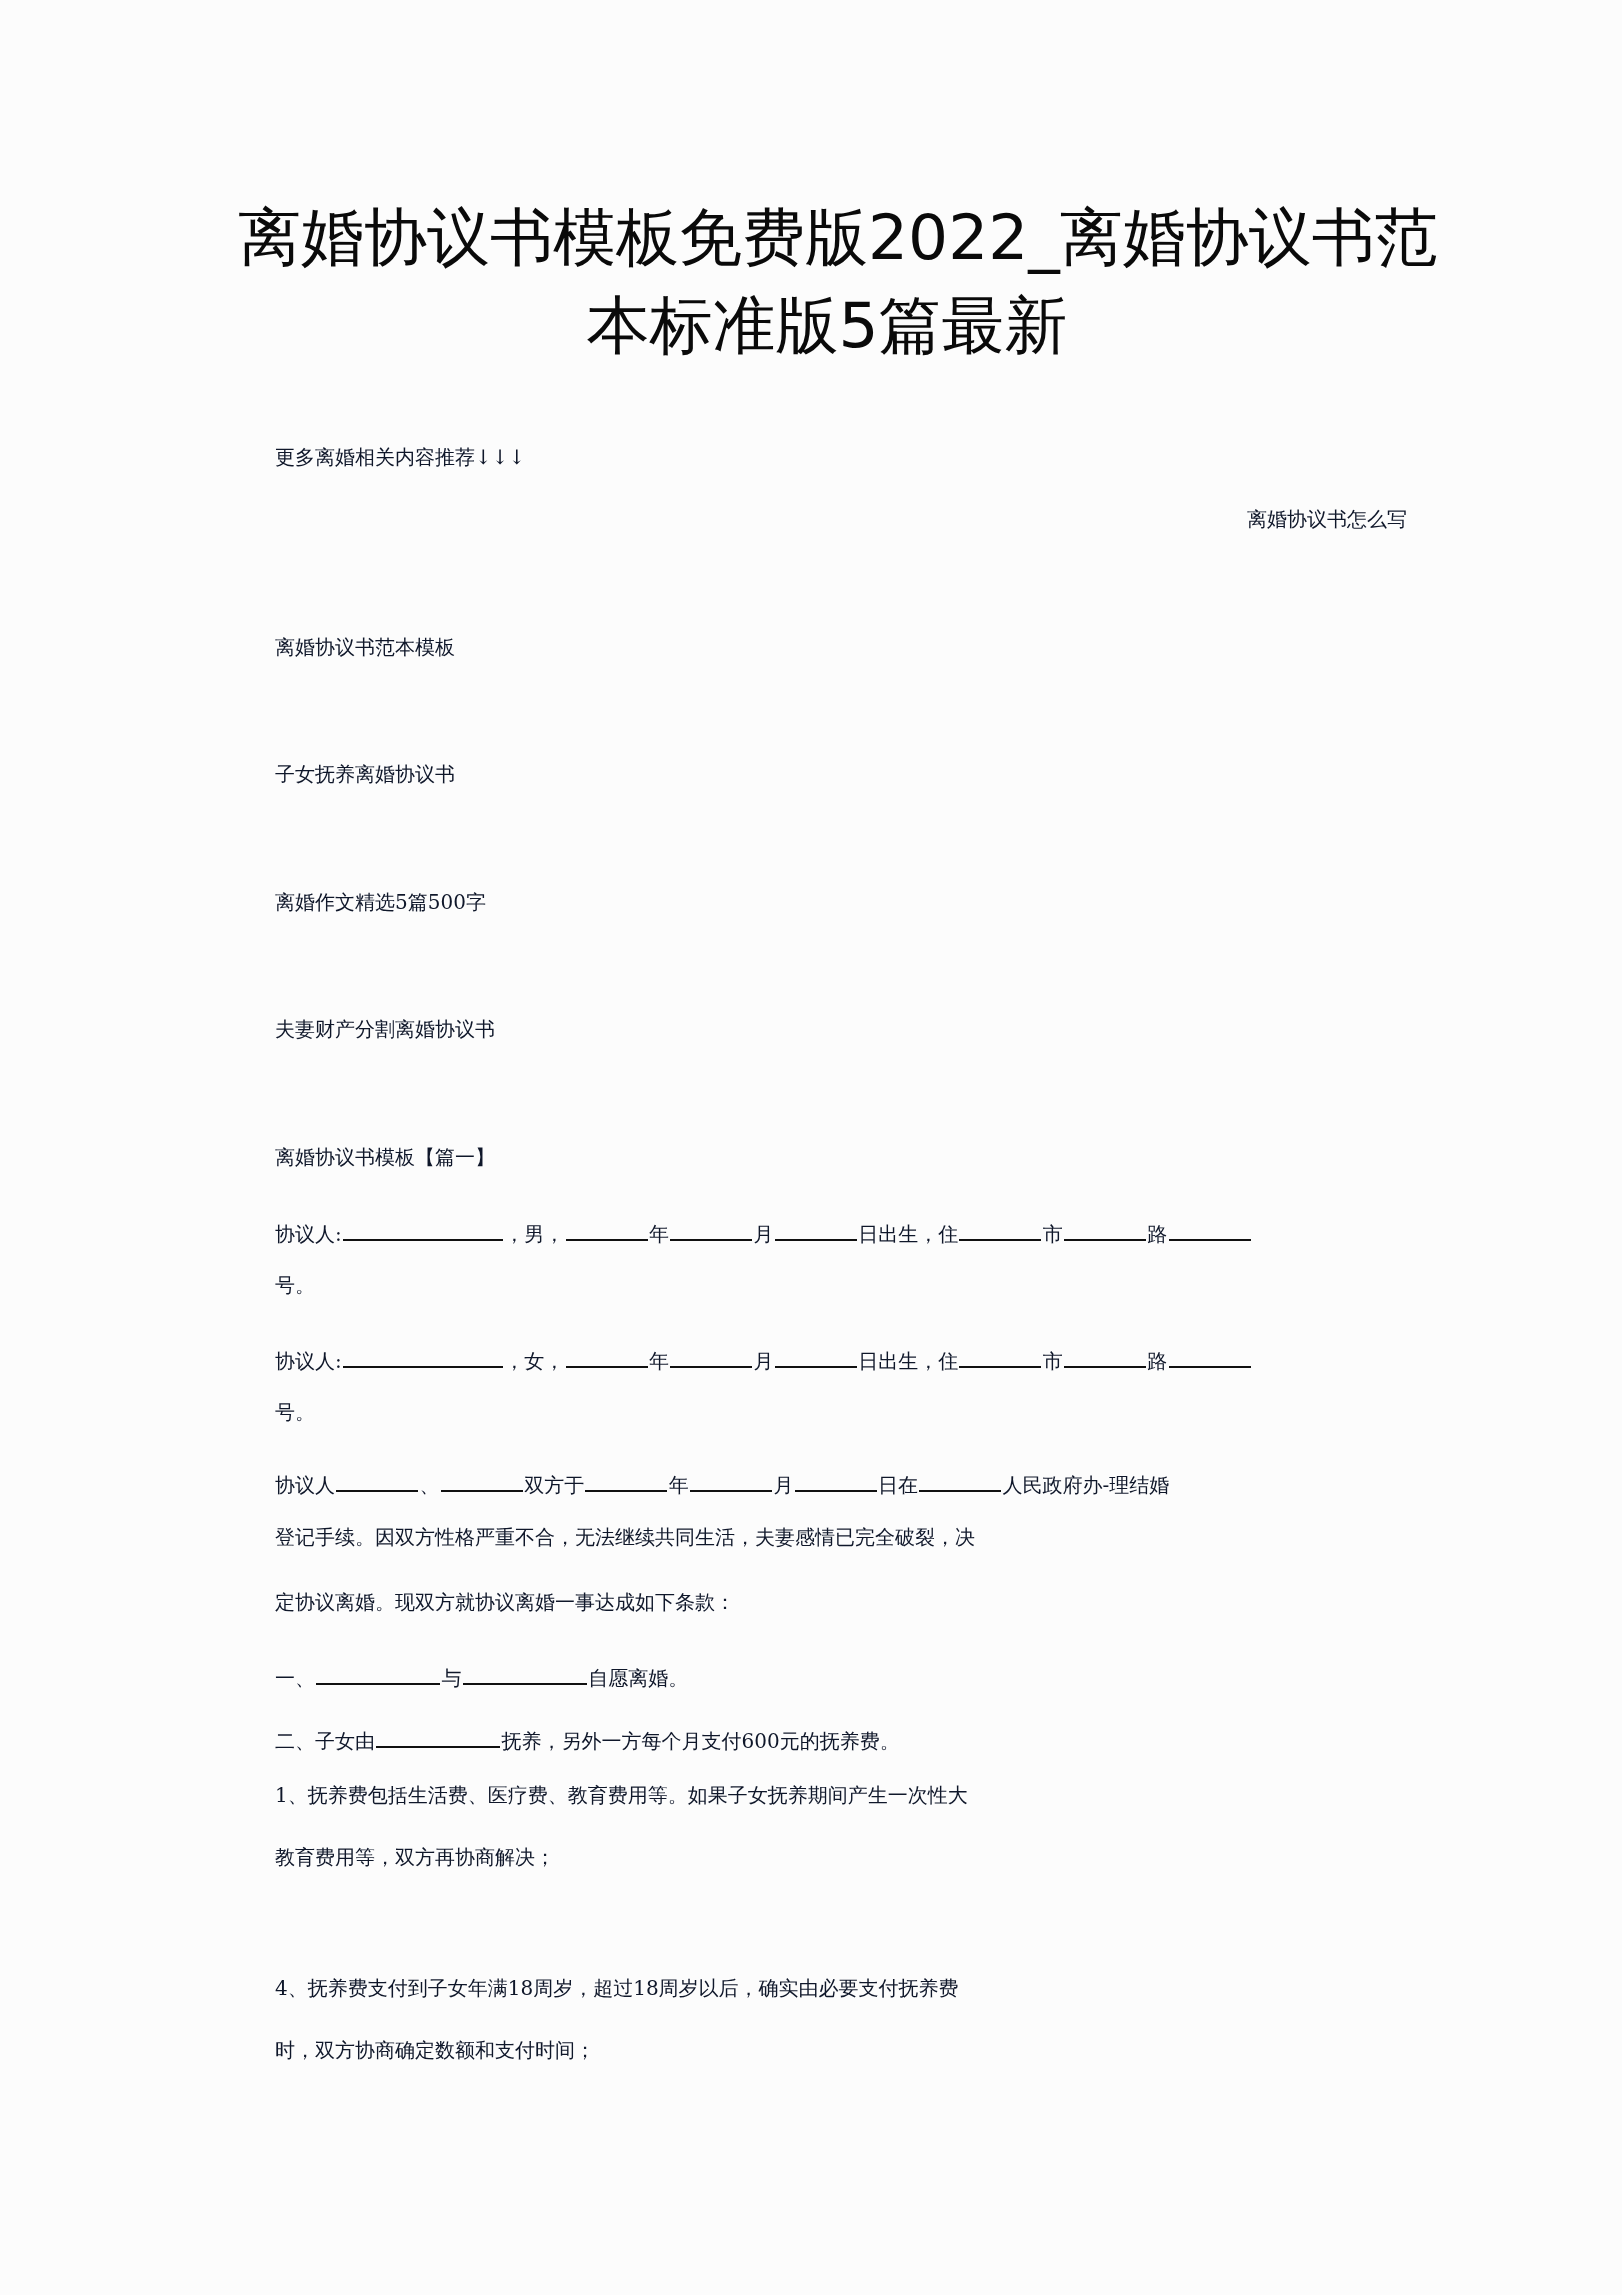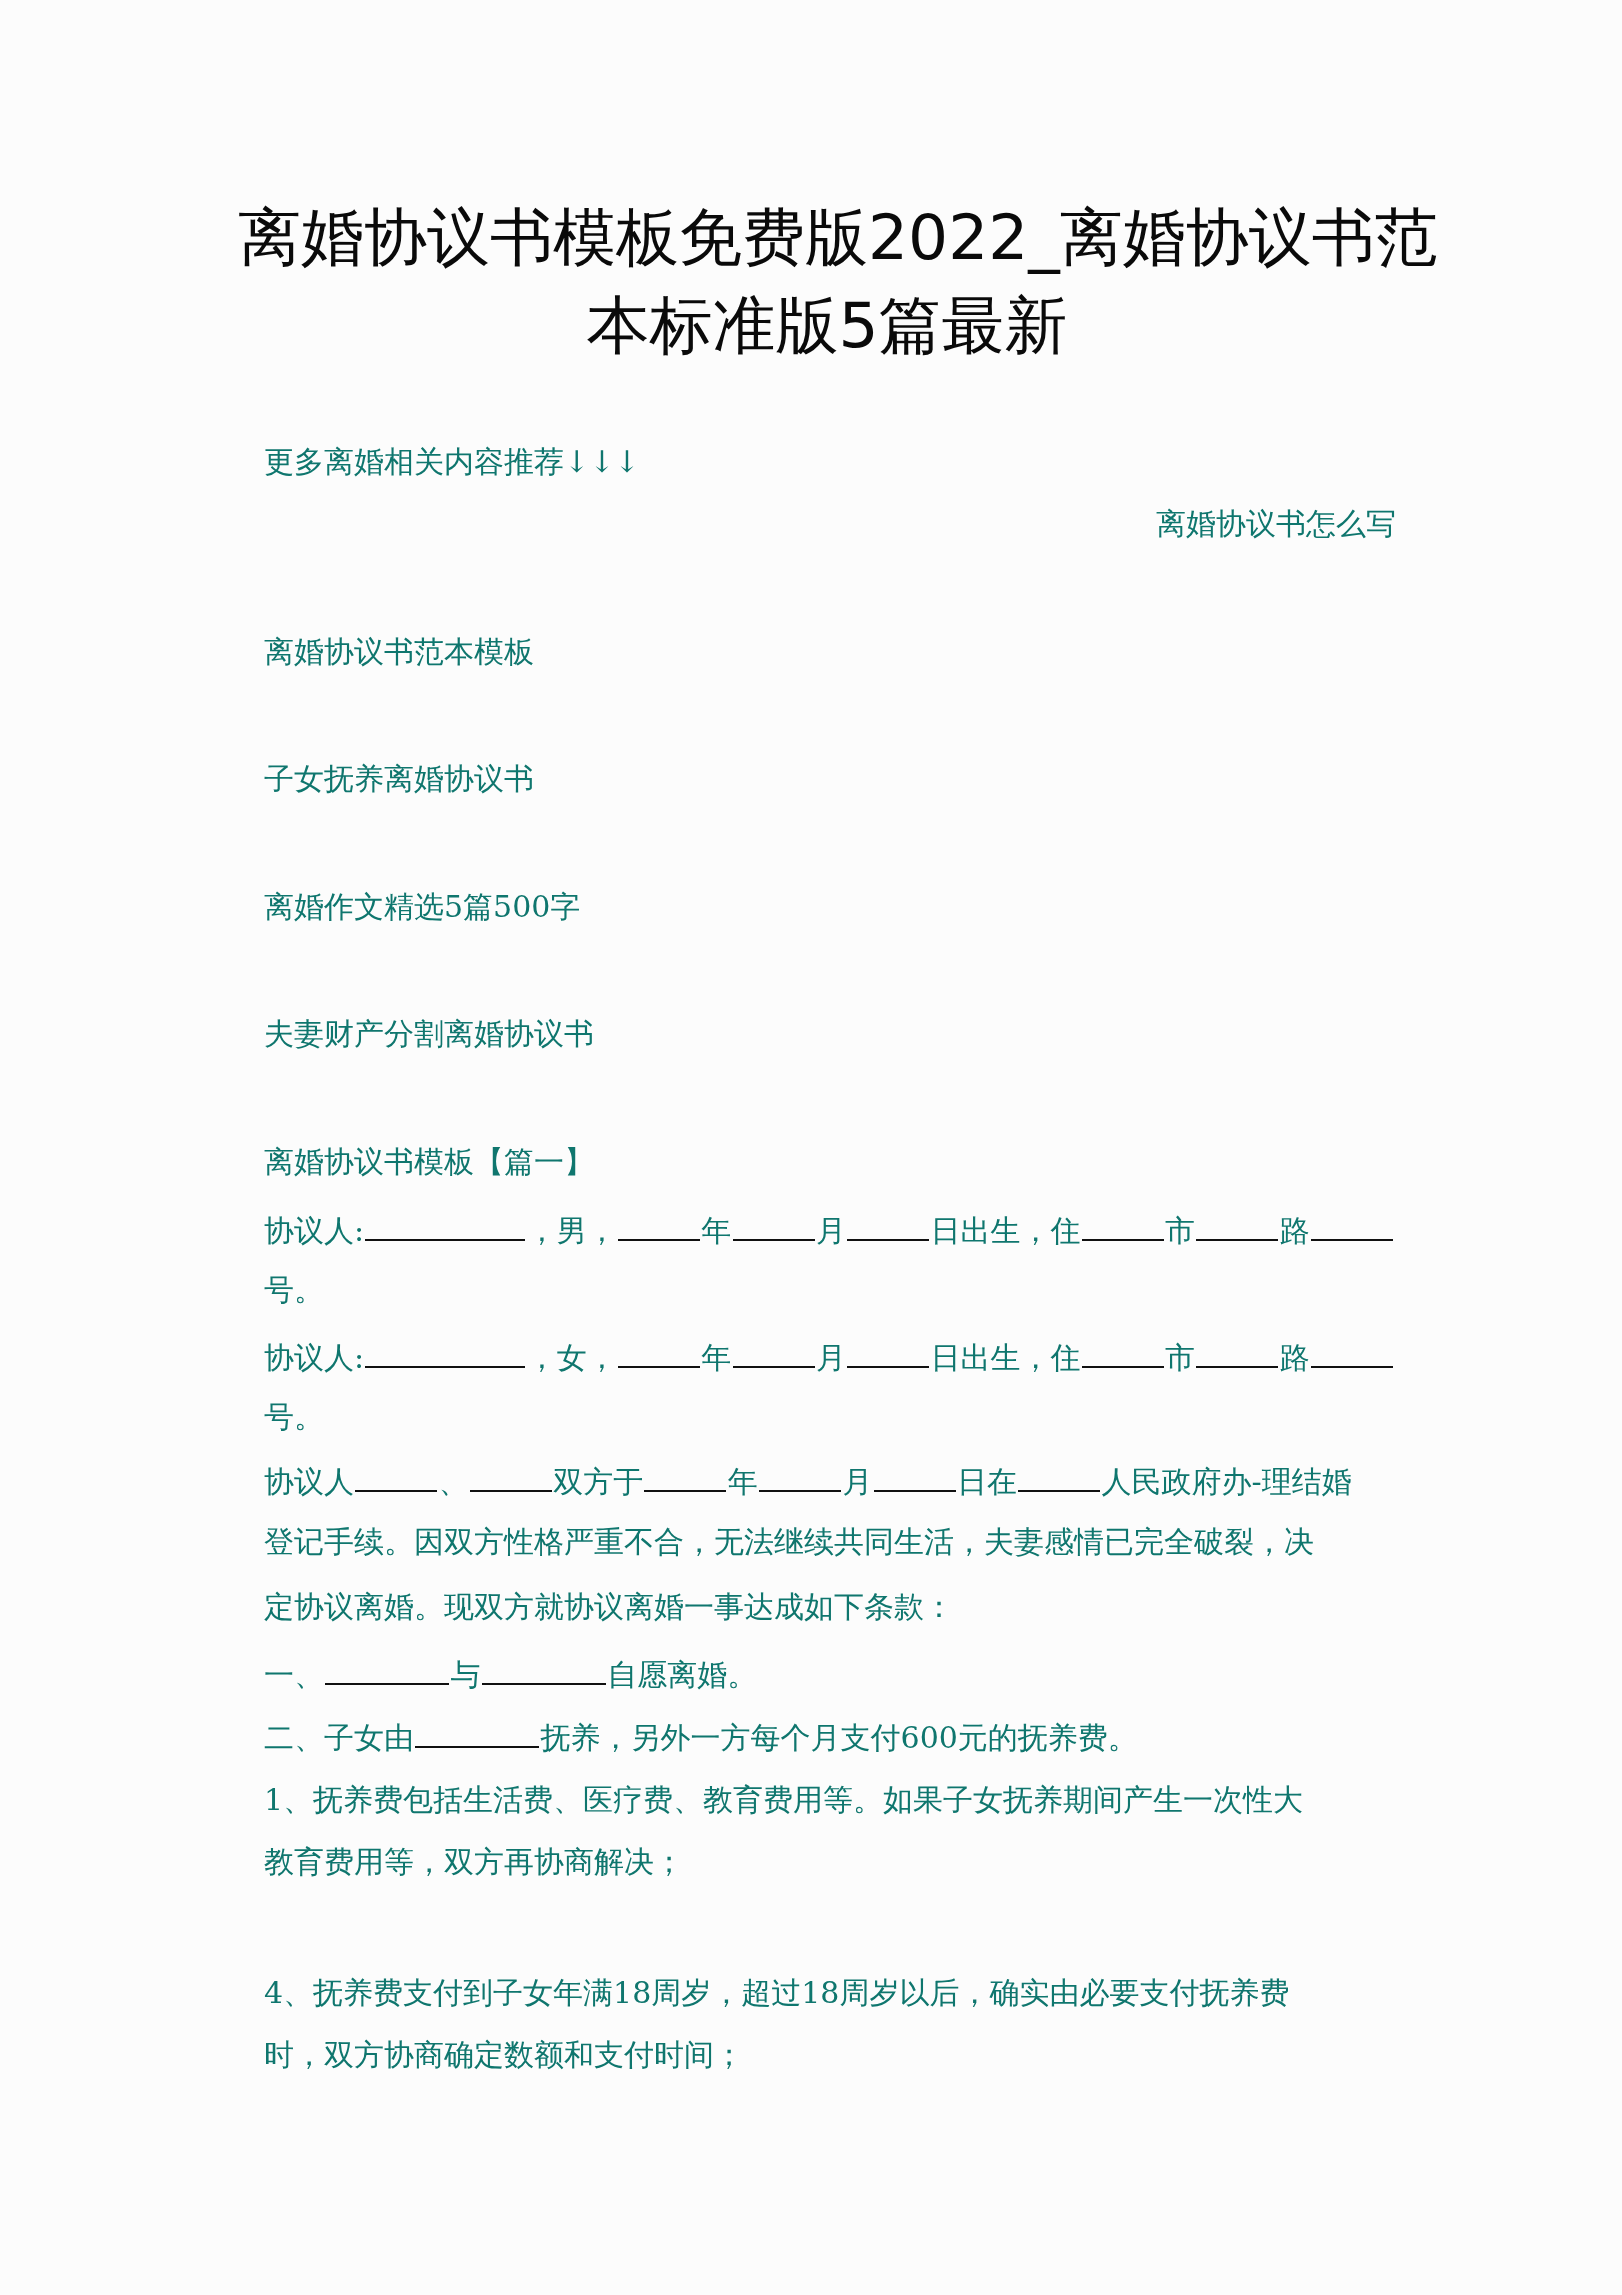--- a/index.html
+++ b/index.html
@@ -14,24 +14,24 @@
     .page { position: absolute; left: 0; top: 0; width: 1341px; height: 2295px; margin-left: 16px; }
     .title {
       position: absolute; left: 222px; width: 1178px;
       text-align: center;
       font-family: "DejaVu Sans", "Liberation Sans", sans-serif;
       font-size: 63px; line-height: 1; letter-spacing: 0px;
       color: #0a0a0a;
       white-space: nowrap;
     }
     .line {
-      position: absolute; left: 248px; width: 1132px;
-      font-size: 30px; line-height: 1;
+      position: absolute; left: 259px; width: 1132px;
+      font-size: 20px; line-height: 1;
       white-space: nowrap;
-      color: #0f766e;
+      color: #0f172a;
     }
     .blank {
       display: inline-block;
       border-bottom: 2px solid #111;
       height: 26px;
       vertical-align: baseline;
       margin: 0 1.3px;
     } .w6 { width: 82px; } .w8 { width: 124px; } .w10 { width: 160px; }
   </style>
 </head>

